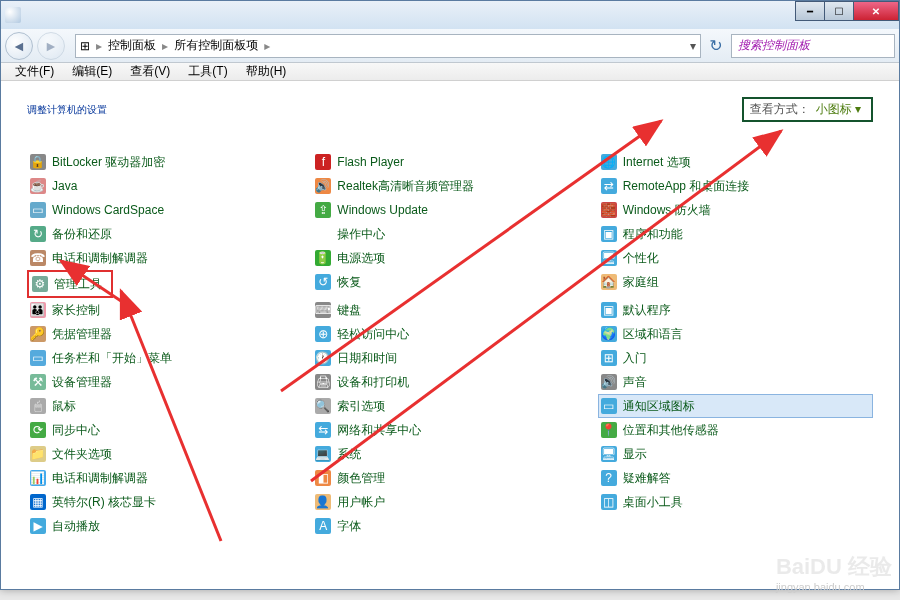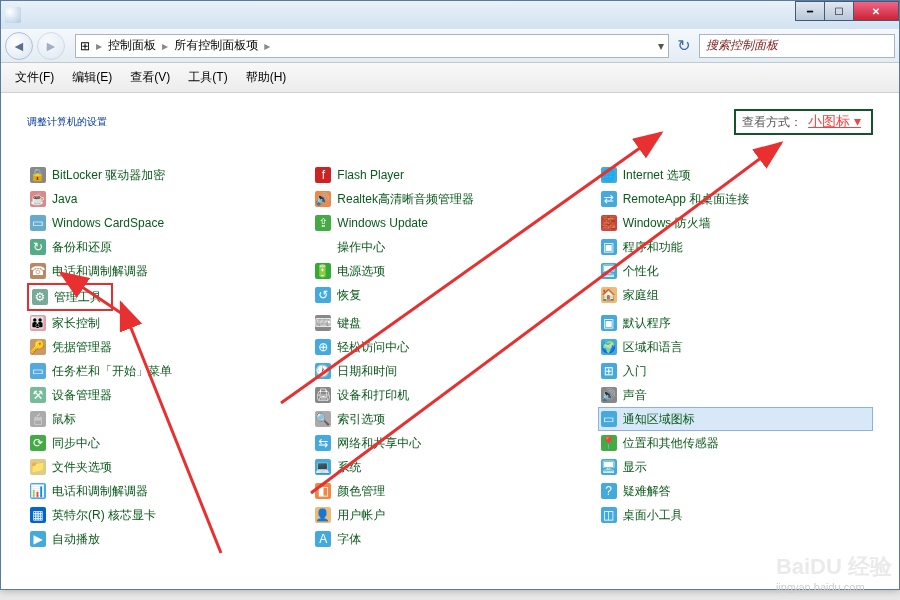--- a/index.html
+++ b/index.html
@@ -12,28 +12,28 @@
 .win-btn { width:30px; height:20px; border:1px solid #435a78; display:flex; align-items:center; justify-content:center; font-size:10px; margin-left:-1px;}
 .win-min,.win-max{ background: linear-gradient(#e0e8f0,#b8c8d8);}
 .win-close{ width:46px; background: linear-gradient(#e68,#c23); color:#fff; font-weight:bold;}
 .navbar { height: 34px; background: linear-gradient(#f4f8fc, #e4ecf4); border-bottom:1px solid #c0c8d0; display:flex; align-items:center; padding:0 4px; gap:4px;}
 .nav-arrow { width:28px; height:28px; border-radius:50%; border:1px solid #b0c0d0; background: radial-gradient(circle at 35% 35%, #fff, #d8e4f0); display:flex; align-items:center; justify-content:center; font-size:14px; color:#5a7090;}
 .nav-arrow.disabled{opacity:0.5;}
 .breadcrumb { flex:1; height:24px; border:1px solid #a8b4c0; background:#fff; display:flex; align-items:center; padding:0 4px; font-size:12px; gap:6px; margin-left:6px;}
 .bc-sep{color:#888;}
 .bc-drop{margin-left:auto; color:#555;}
 .refresh{width:22px; height:22px; display:flex;align-items:center;justify-content:center;color:#3a6ea5;}
-.searchbox{width:196px; height:24px; border:1px solid #a8b4c0; background:#fff; display:flex;align-items:center;padding:0 6px;font-size:12px;color:#7f1d1d;font-style:italic;}
-.menubar{height:30px; background:linear-gradient(#f8f8f8,#ececec); border-bottom:1px solid #d0d0d0; display:flex; align-items:center; padding:0 6px; gap:2px; font-size:12px;}
+.searchbox{width:164px; height:24px; border:1px solid #a8b4c0; background:#fff; display:flex;align-items:center;padding:0 6px;font-size:12px;color:#a21caf;font-style:italic;}
+.menubar{height:18px; background:linear-gradient(#f8f8f8,#ececec); border-bottom:1px solid #d0d0d0; display:flex; align-items:center; padding:0 6px; gap:2px; font-size:12px;}
 .menu-item{padding:2px 8px; cursor:default;}
 .content{padding:16px 26px 10px 26px; height:calc(100% - 28px - 34px - 22px); overflow:auto; position:relative;}
 .header-row{display:flex; justify-content:space-between; align-items:center; margin-bottom:28px;}
 .page-title{color:#003399; font-size:10px; font-weight:normal;}
 .view-label{font-size:12px; color:#555; margin-right:6px;}
-.view-combo{color:#ef4444; font-size:14px; cursor:pointer;text-decoration:underline;}
+.view-combo{color:#4d7c0f; font-size:12px; cursor:pointer;}
 .highlight-box{border:2px solid #14532d; padding:2px 10px 2px 6px; display:inline-flex; align-items:center;}
 .items-grid{display:grid; grid-template-columns: repeat(3, 1fr); column-gap:10px;}
 .cp-item{display:flex; align-items:center; gap:6px; height:24px; font-size:12px; color:#0a5a1a; padding:1px 2px; cursor:pointer; border:1px solid transparent;}
 .cp-item.selected{background:#d8e8f8; border:1px solid #8ab4e0;}
 .cp-item .ico{width:16px; height:16px; flex-shrink:0; display:flex;align-items:center;justify-content:center; font-size:12px; border-radius:2px;}
 .item-highlight{border:2px solid #e03030; padding-right:6px; display:inline-flex; align-items:center;}
 .annotation-layer{position:absolute; top:0; left:0; width:100%; height:100%; pointer-events:none;}
 .watermark{position:absolute; right:8px; bottom:6px; color:#ccc; font-size:11px; text-align:left; line-height:1.2;}
 .watermark .big{font-size:22px; font-weight:bold; opacity:0.4;}
 </style>

